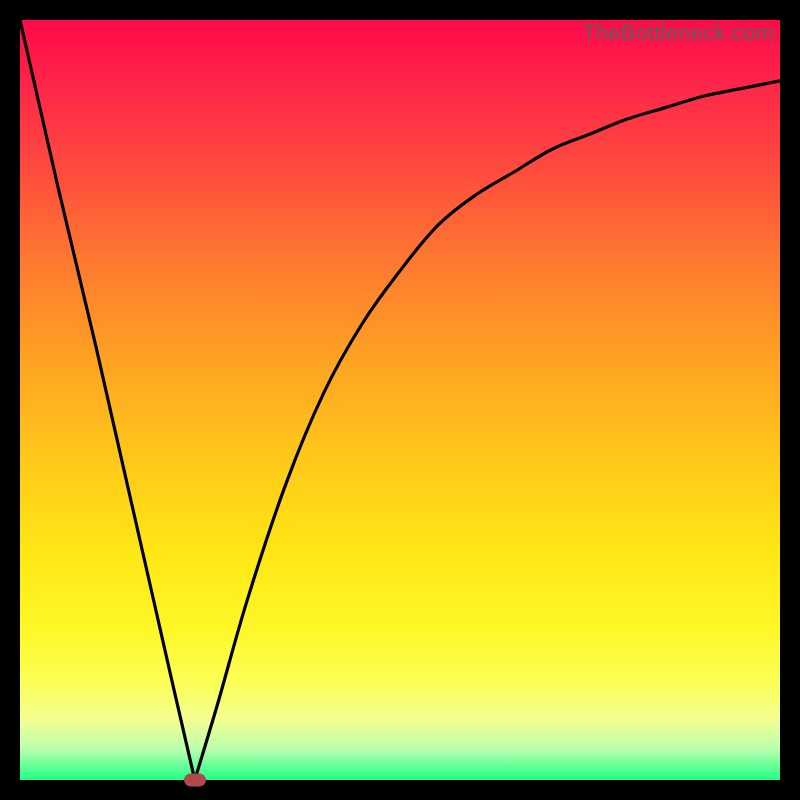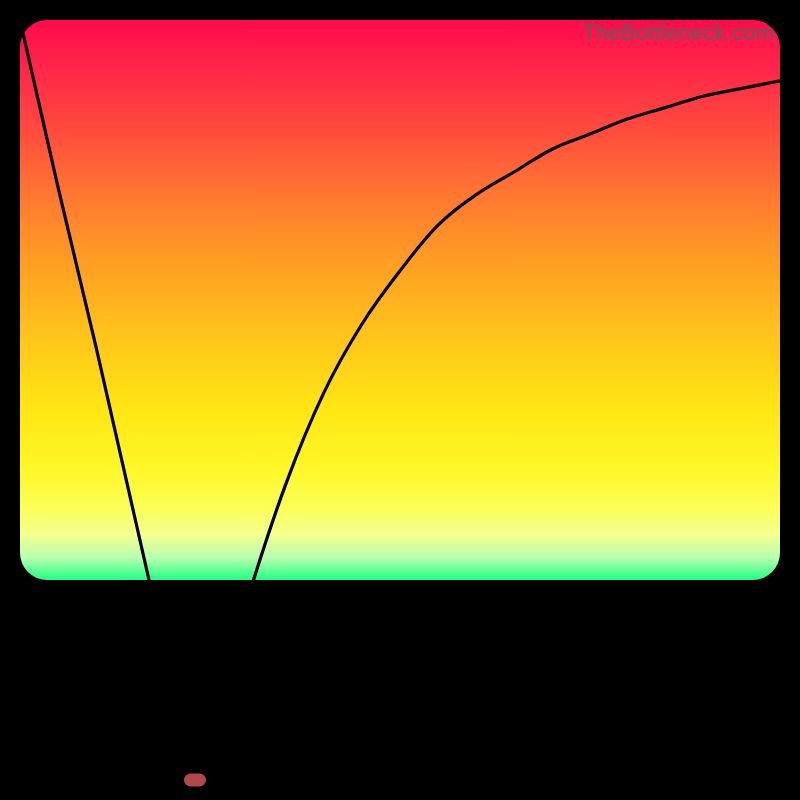--- a/index.html
+++ b/index.html
@@ -9,36 +9,35 @@
     height: 800px;
     background: #000000;
     overflow: hidden;
     font-family: Arial, Helvetica, sans-serif;
   }
   .frame {
     position: absolute;
     left: 20px;
     top: 20px;
     width: 760px;
-    height: 560px;
+    height: 760px;
     background: linear-gradient(to bottom,
       #ff0a4a 0%,
       #ff244a 8%,
       #ff4c3d 20%,
       #ff7a30 32%,
       #ffa322 45%,
       #ffc91a 58%,
       #ffe714 70%,
       #fff728 80%,
       #fbff55 87%,
       #f4ff91 92%,
       #b8ffaf 96%,
       #21ff85 100%
     );
-    border-radius: 27px;
   }
   .watermark {
     position: absolute;
     top: 0px;
     right: 6px;
     color: #5e5e5e;
     font-size: 22px;
     font-weight: 500;
     letter-spacing: 0.2px;
     user-select: none;

